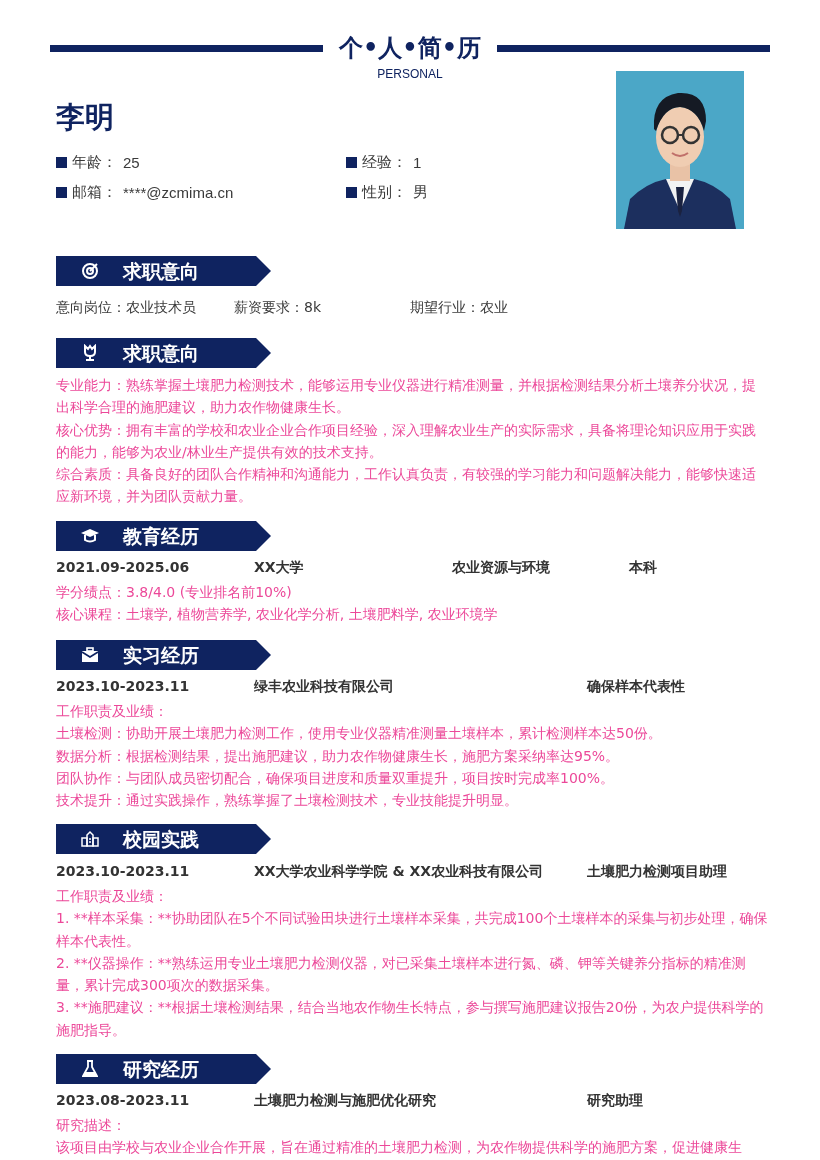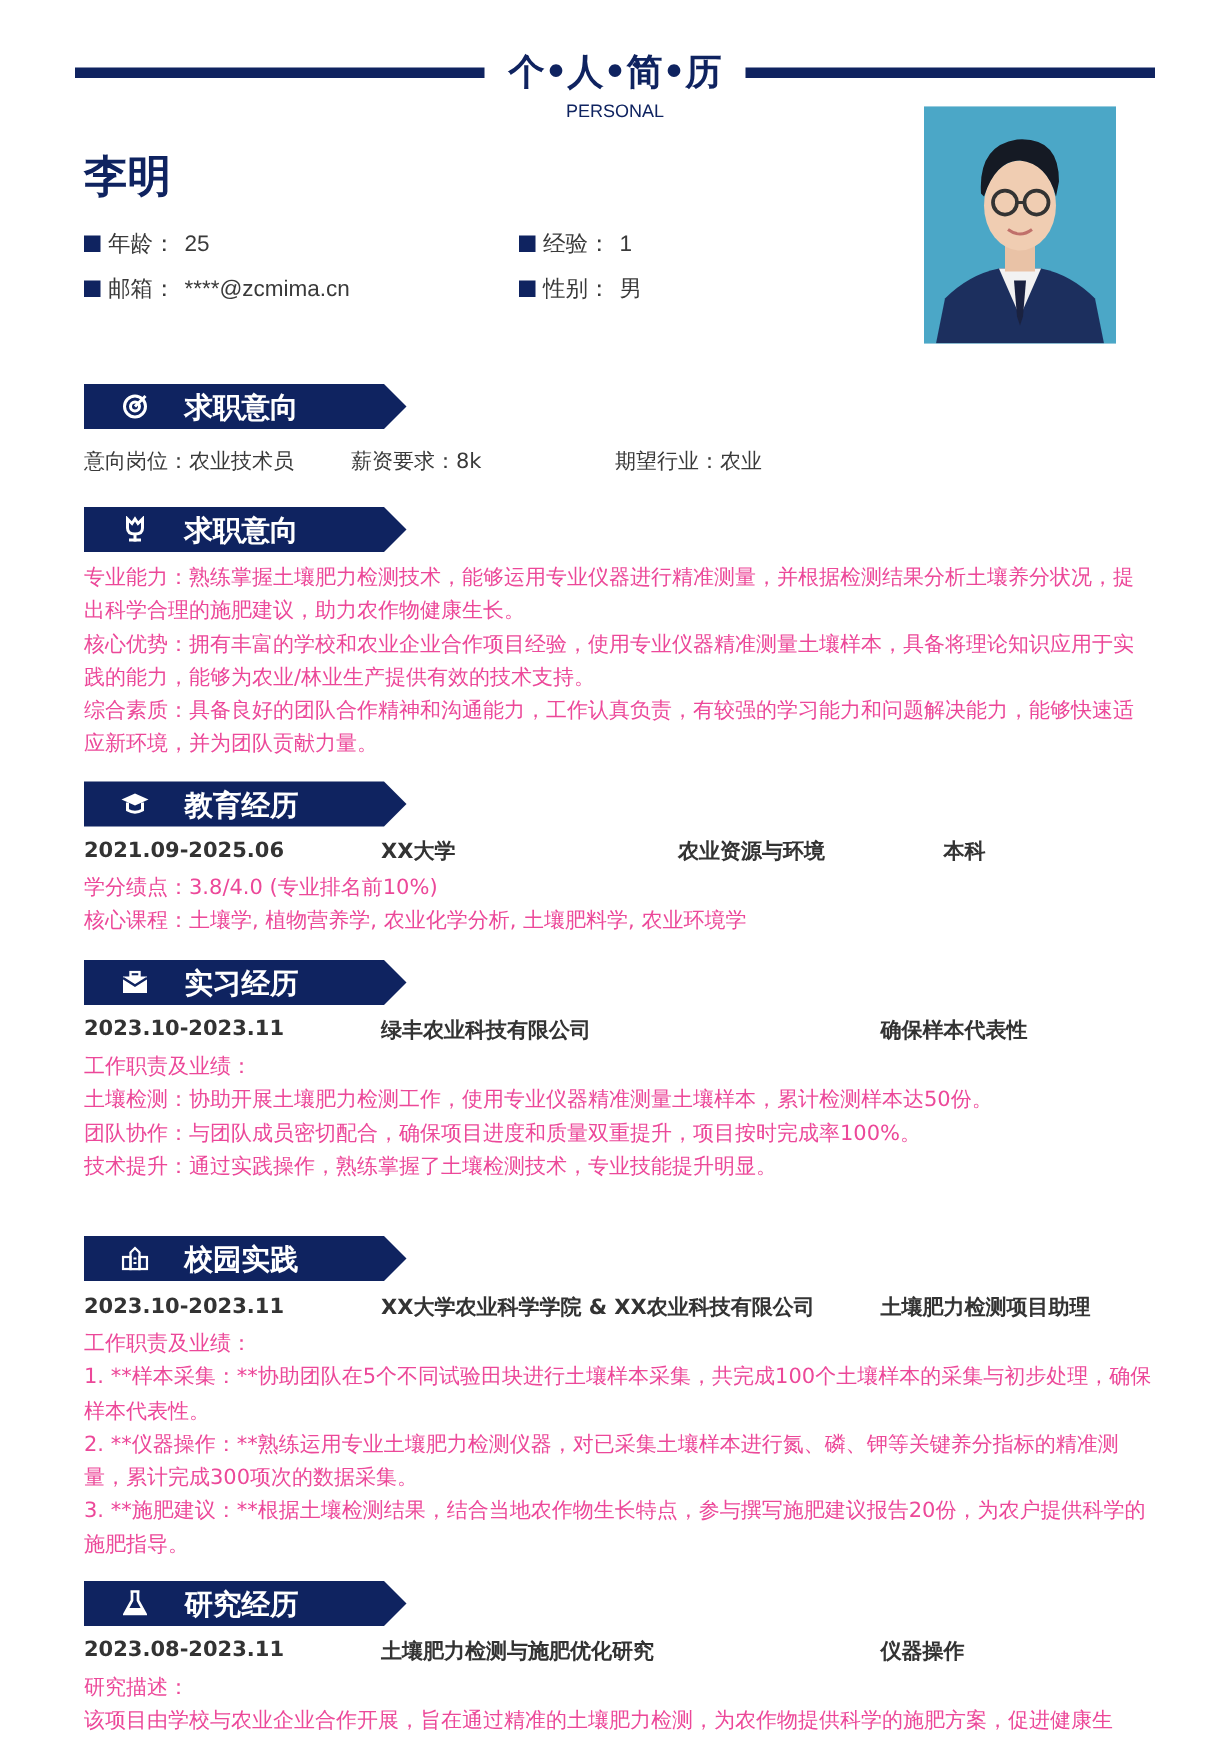--- a/index.html
+++ b/index.html
@@ -141,21 +141,21 @@
     <svg width="16" height="18" viewBox="0 0 16 18">
         <path d="M3 2 L6 5 L8 2 L10 5 L13 2 L13 8 Q13 12 8 12 Q3 12 3 8 Z" fill="none" stroke="#fff" stroke-width="2"></path>
         <line x1="8" y1="12" x2="8" y2="17" stroke="#fff" stroke-width="2"></line>
         <line x1="4" y1="16" x2="12" y2="16" stroke="#fff" stroke-width="2"></line>
       </svg>
   </div>
   <div class="label">求职意向</div>
 </div>
 <div class="text" style="top:374px;">
   <div>专业能力：熟练掌握土壤肥力检测技术，能够运用专业仪器进行精准测量，并根据检测结果分析土壤养分状况，提出科学合理的施肥建议，助力农作物健康生长。</div>
-  <div>核心优势：拥有丰富的学校和农业企业合作项目经验，使用专业仪器精准测量土壤样本，具备将理论知识应用于实践的能力，能够为农业/林业生产提供有效的技术支持。</div>
+  <div>核心优势：拥有丰富的学校和农业企业合作项目经验，深入理解农业生产的实际需求，具备将理论知识应用于实践的能力，能够为农业/林业生产提供有效的技术支持。</div>
   <div>综合素质：具备良好的团队合作精神和沟通能力，工作认真负责，有较强的学习能力和问题解决能力，能够快速适应新环境，并为团队贡献力量。</div>
 </div>
 
 <div class="section-header" style="top:521px;">
   <div class="bar"></div>
   <div class="arrow"></div>
   <div class="icon">
     <svg width="20" height="16" viewBox="0 0 20 16">
         <path d="M1 5 L10 1 L19 5 L10 9 Z" fill="#fff"></path>
         <path d="M5 7 L5 12 Q10 15 15 12 L15 7" fill="none" stroke="#fff" stroke-width="2"></path>
@@ -187,20 +187,21 @@
   <div class="label">实习经历</div>
 </div>
 <div class="row-bold" style="top:678px;">
   <span style="left:0">2023.10-2023.11</span>
   <span style="left:198px">绿丰农业科技有限公司</span>
   <span style="left:531px">确保样本代表性</span>
 </div>
 <div class="text" style="top:700px;">
   <div>工作职责及业绩：</div>
   <div>土壤检测：协助开展土壤肥力检测工作，使用专业仪器精准测量土壤样本，累计检测样本达50份。</div>
+  <div>数据分析：根据检测结果，提出施肥建议，助力农作物健康生长，施肥方案采纳率达95%。</div>
   <div>团队协作：与团队成员密切配合，确保项目进度和质量双重提升，项目按时完成率100%。</div>
   <div>技术提升：通过实践操作，熟练掌握了土壤检测技术，专业技能提升明显。</div>
 </div>
 
 <div class="section-header" style="top:824px;">
   <div class="bar"></div>
   <div class="arrow"></div>
   <div class="icon">
     <svg width="18" height="18" viewBox="0 0 18 18">
         <path d="M6 5 L9 2 L12 5 L12 16 L6 16 Z" fill="none" stroke="#fff" stroke-width="1.5"></path>
@@ -231,18 +232,18 @@
     <svg width="16" height="18" viewBox="0 0 16 18">
         <path d="M5 1 L11 1 M6 1 L6 7 L1 16 L15 16 L10 7 L10 1" fill="none" stroke="#fff" stroke-width="1.8"></path>
         <path d="M3 12 L13 12 L15 16 L1 16 Z" fill="#fff"></path>
       </svg>
   </div>
   <div class="label">研究经历</div>
 </div>
 <div class="row-bold" style="top:1092px;">
   <span style="left:0">2023.08-2023.11</span>
   <span style="left:198px">土壤肥力检测与施肥优化研究</span>
-  <span style="left:531px">仪器操作</span>
+  <span style="left:531px">研究助理</span>
 </div>
 <div class="text" style="top:1114px;">
   <div>研究描述：</div>
   <div style="white-space:nowrap; overflow:hidden;">该项目由学校与农业企业合作开展，旨在通过精准的土壤肥力检测，为农作物提供科学的施肥方案，促进健康生</div>
 </div>
 
 </body></html>

